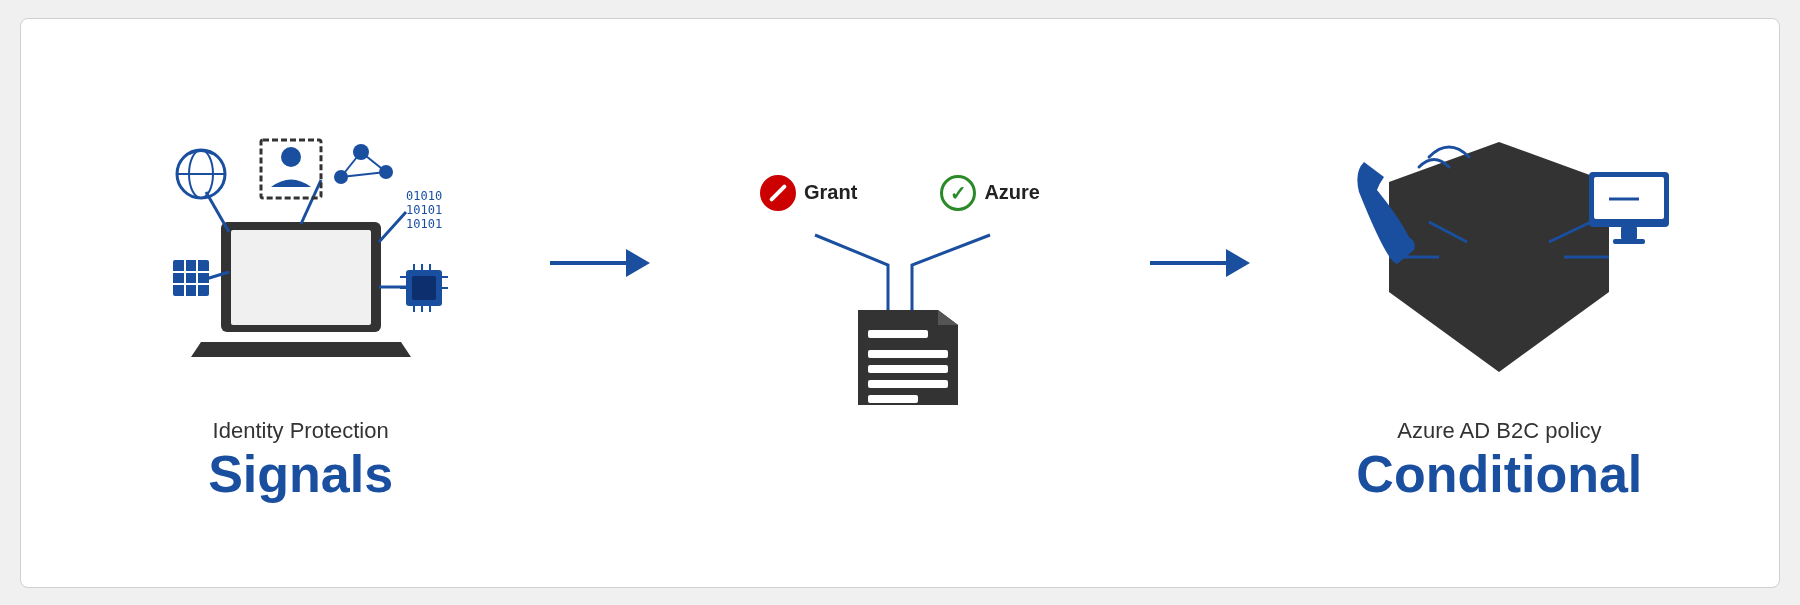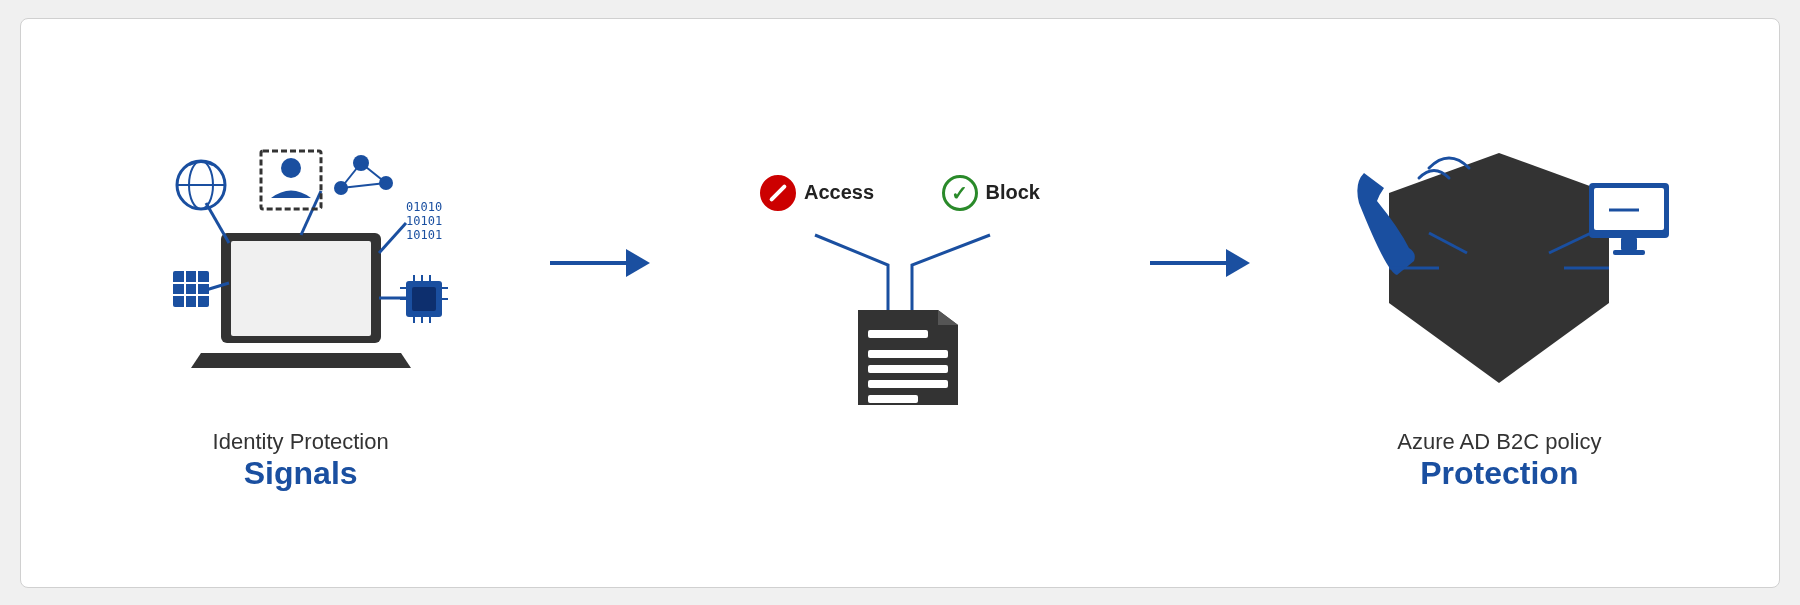--- a/index.html
+++ b/index.html
@@ -39,21 +39,21 @@
     .label-area {
       text-align: center;
       margin-top: 16px;
     }
     .label-sub {
       font-size: 22px;
       color: #333;
       font-weight: 400;
     }
     .label-main {
-      font-size: 32px;
+      font-size: 52px;
       color: #1a4fa0;
       font-weight: 700;
       text-align: center;
     }
     
     .arrow-section {
       display: flex;
       align-items: center;
       justify-content: center;
       flex: 0 0 120px;
@@ -200,25 +200,25 @@
     </div>
   </div>
 
   <div class="section">
     <div class="icon-area">
       <div style="position:relative; width:320px; height:280px;">
 
         <div style="position:absolute; top:20px; left:0; width:100%; display:flex; justify-content:space-between; padding:0 20px;">
           <div class="block-item">
             <div class="block-icon"></div>
-            <span>Access</span>
+            <span>Grant</span>
           </div>
           <div class="grant-item">
             <div class="grant-icon">✓</div>
-            <span>Block</span>
+            <span>Azure</span>
           </div>
         </div>
 
         <svg width="320" height="280" viewBox="0 0 320 280" style="position:absolute;top:0;left:0;">
 
           <path d="M148,155 L148,110 L75,80" fill="none" stroke="#1a4fa0" stroke-width="3"></path>
 
           <path d="M172,155 L172,110 L250,80" fill="none" stroke="#1a4fa0" stroke-width="3"></path>
 
           <polygon points="118,155 198,155 218,170 218,250 118,250" fill="#333"></polygon>
@@ -267,17 +267,17 @@
         <rect x="304" y="127" width="32" height="5" rx="2" fill="#1a4fa0"></rect>
 
         <line x1="282" y1="110" x2="240" y2="130" stroke="#1a4fa0" stroke-width="3"></line>
 
         <line x1="255" y1="145" x2="300" y2="145" stroke="#1a4fa0" stroke-width="3"></line>
         <line x1="300" y1="87" x2="330" y2="87" stroke="#1a4fa0" stroke-width="3"></line>
       </svg>
     </div>
     <div class="label-area">
       <div class="label-sub">Azure AD B2C policy</div>
-      <div class="label-main">Protection</div>
+      <div class="label-main">Conditional</div>
     </div>
   </div>
 
 </div>
 
 </body></html>

